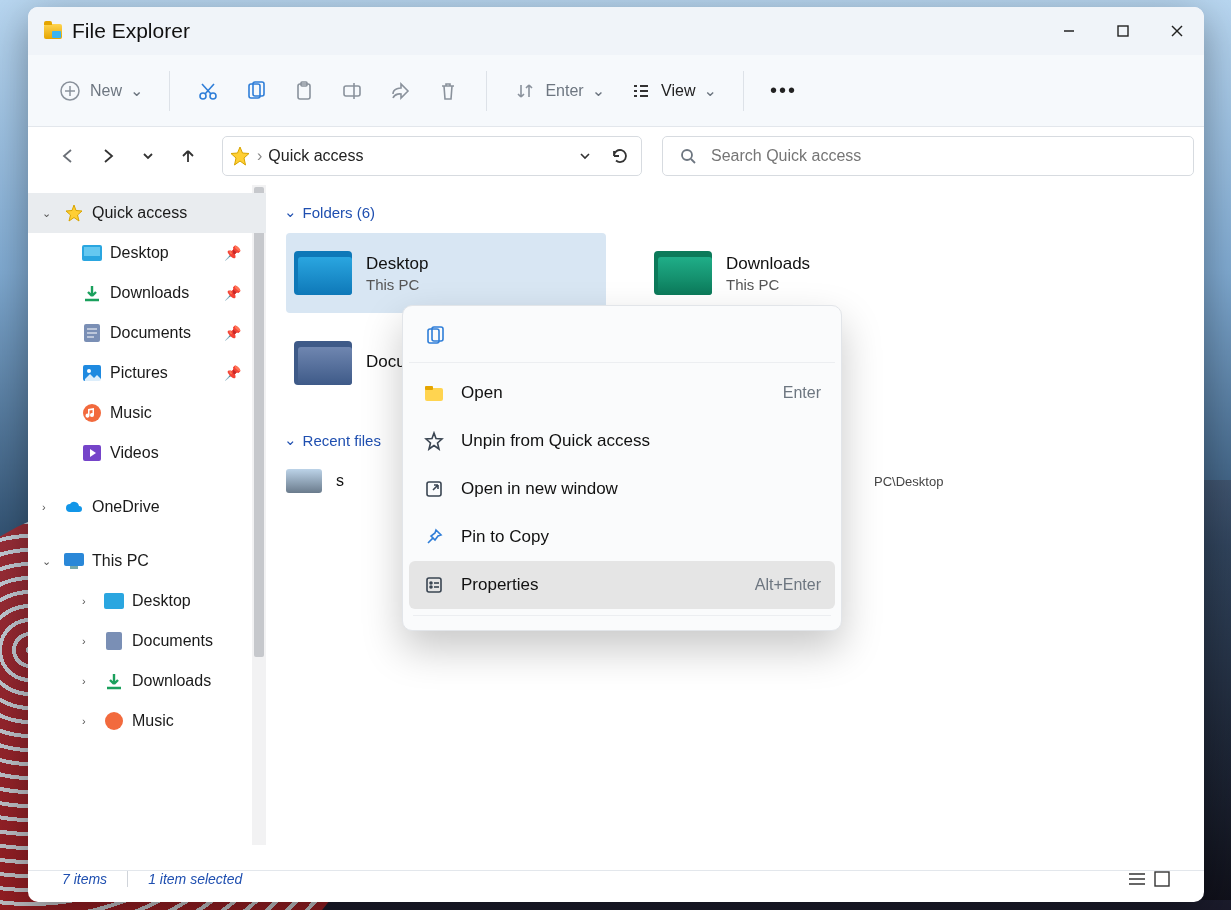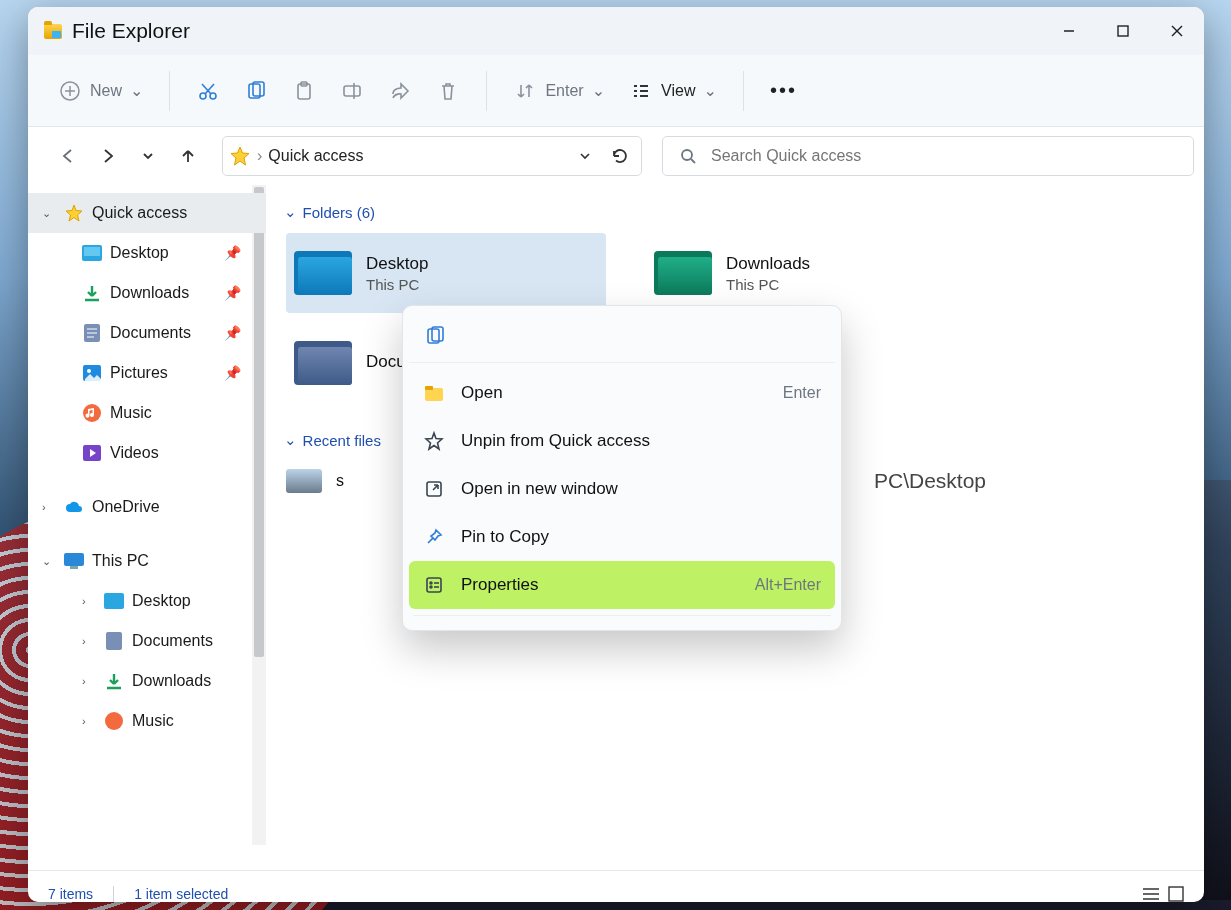--- a/index.html
+++ b/index.html
@@ -48,39 +48,39 @@
   .section-head{display:flex;align-items:center;gap:6px;color:#1f4fb0;font-size:15px;margin:4px 0 12px 8px;}
   .grid{display:flex;flex-wrap:wrap;gap:10px 40px;padding-left:10px;}
   .fcard{width:320px;height:80px;display:flex;align-items:center;gap:14px;padding:8px;border-radius:4px;}
   .fcard.sel{background:#d8e6f3;}
   .fcard .txt .n{font-size:17px;color:#111;}
   .fcard .txt .s{font-size:15px;color:#555;margin-top:2px;}
 
   .recent .rrow{display:flex;align-items:center;gap:14px;padding:8px 10px;}
   .rrow .th{width:36px;height:24px;background:linear-gradient(#bcd3e8,#6a7b8c);border-radius:3px;}
   .rrow .fn{font-size:16px;color:#111;width:90px;}
-  .rrow .fp{font-size:21px;color:#444;}
-
-  .statusbar{height:32px;border-top:1px solid #e3e7ec;display:flex;align-items:flex-end;padding:0 20px;font-size:14px;color:#1f4fb0;gap:20px;}
+  .rrow .fp{font-size:13px;color:#444;}
+
+  .statusbar{height:32px;border-top:1px solid #e3e7ec;display:flex;align-items:flex-start;padding:0 34px;font-size:14px;color:#1f4fb0;gap:20px;font-style:italic;}
   .statusbar .div{width:1px;height:16px;background:#d0d4da;}
   .viewbtns{margin-left:auto;display:flex;gap:8px;color:#444;}
 
   
   .bigfold{position:relative;width:58px;height:44px;}
   .bigfold .back{position:absolute;inset:0;border-radius:4px;}
   .bigfold .front{position:absolute;left:4px;top:6px;right:0;bottom:0;border-radius:3px;}
 
   
   .ctx{position:absolute;left:402px;top:305px;width:440px;background:#fafbfc;border:1px solid #e2e5e9;border-radius:10px;box-shadow:0 18px 40px rgba(0,0,0,.22);padding:8px 6px;z-index:50;}
   .ctx .toprow{display:flex;gap:6px;padding:6px 8px 10px;border-bottom:1px solid #eceef1;margin-bottom:6px;}
   .ctx .toprow .tb{width:36px;height:32px;display:flex;align-items:center;justify-content:center;border-radius:5px;}
   .ctx .item{display:flex;align-items:center;height:48px;padding:0 14px;border-radius:6px;font-size:17px;color:#111;gap:16px;}
   .ctx .item .ico{width:22px;height:22px;display:flex;align-items:center;justify-content:center;color:#3a4552;}
   .ctx .item .sc{margin-left:auto;color:#6d7680;font-size:16px;}
-  .ctx .item.hl{background:#bef264;}
+  .ctx .item.hl{background:#e5e5e5;}
   .ctx .hr{height:1px;background:#eceef1;margin:6px 4px;}
 
   svg{display:block;}
 </style>
 </head>
 <body>
 <div class="sky"></div>
 <div class="bgswirl"></div>
 <div class="bgswirl2"></div>
 

